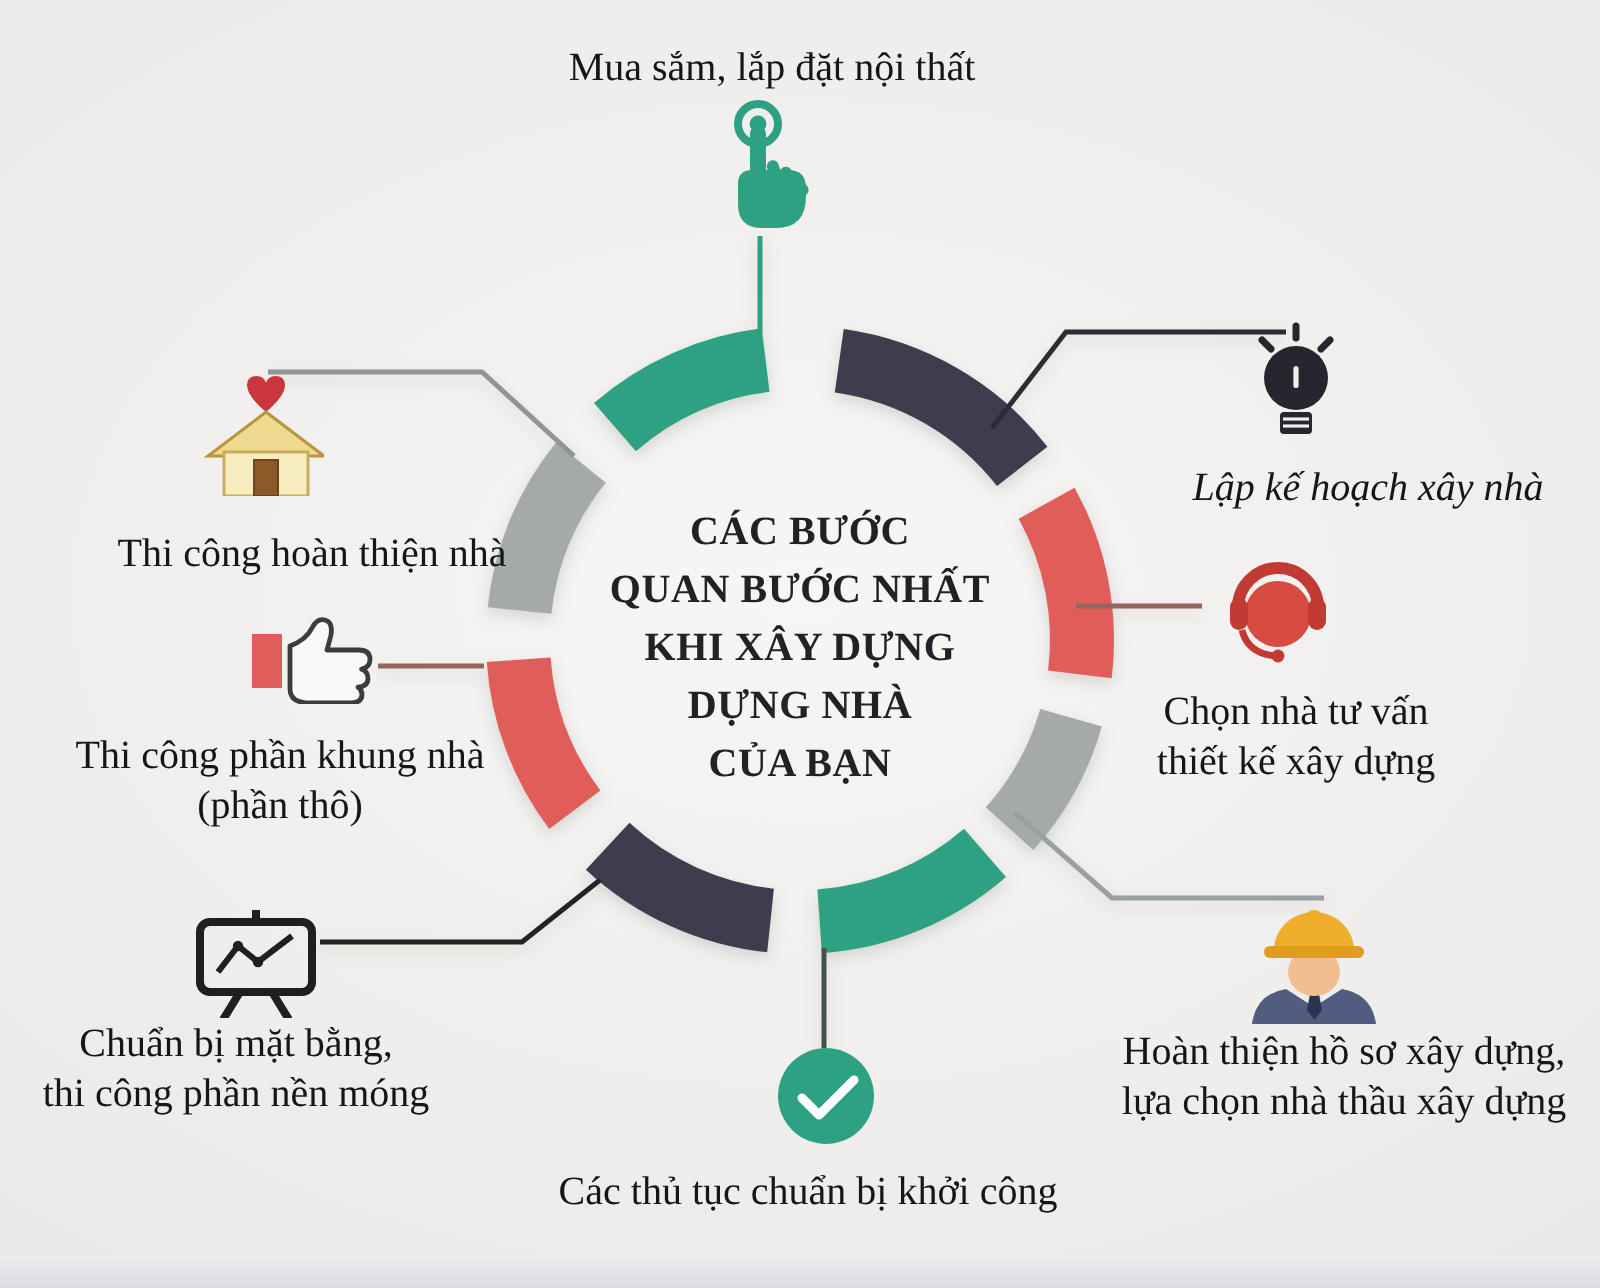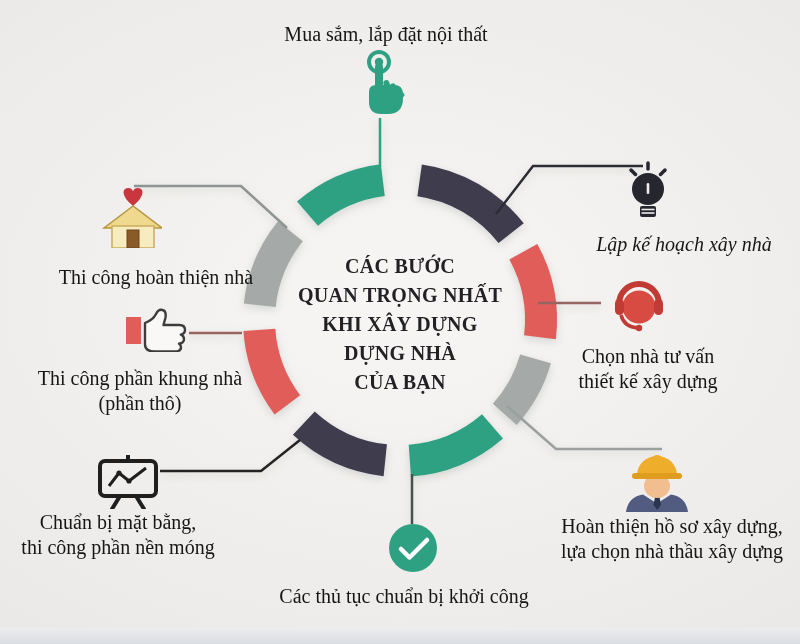--- a/index.html
+++ b/index.html
@@ -44,21 +44,21 @@
       <polyline points="538,303 601,303" fill="none" stroke="#96655f" stroke-width="2.5"></polyline>
       <polyline points="507,406 556,449 662,449" fill="none" stroke="#9aa09f" stroke-width="2.5"></polyline>
       <polyline points="412,474 412,524" fill="none" stroke="#44524d" stroke-width="2.5"></polyline>
       <polyline points="160,471 261,471 300,440" fill="none" stroke="#232323" stroke-width="2.5"></polyline>
       <polyline points="189,333 242,333" fill="none" stroke="#96655f" stroke-width="2.5"></polyline>
       <polyline points="134,186 241,186 287,228" fill="none" stroke="#8f9594" stroke-width="2.5"></polyline>
     </svg>
 
   <div id="center-title">
     <span>CÁC BƯỚC</span>
-    <span>QUAN TRỌNG NHẤT</span>
+    <span>QUAN BƯỚC NHẤT</span>
     <span>KHI XÂY DỰNG</span>
     <span>DỰNG NHÀ</span>
     <span>CỦA BẠN</span>
   </div>
 
   <svg class="icon" style="left:348px;top:48px;" width="62" height="70" viewBox="0 0 62 70">
     <circle cx="31" cy="14" r="10" fill="none" stroke="#2fa183" stroke-width="4"></circle>
     <circle cx="31" cy="14" r="4.2" fill="#2fa183"></circle>
     <rect x="27" y="15" width="8" height="28" rx="4" fill="#2fa183"></rect>
     <rect x="36" y="32" width="6" height="11" rx="3" fill="#2fa183" transform="rotate(-18 39 37)"></rect>

